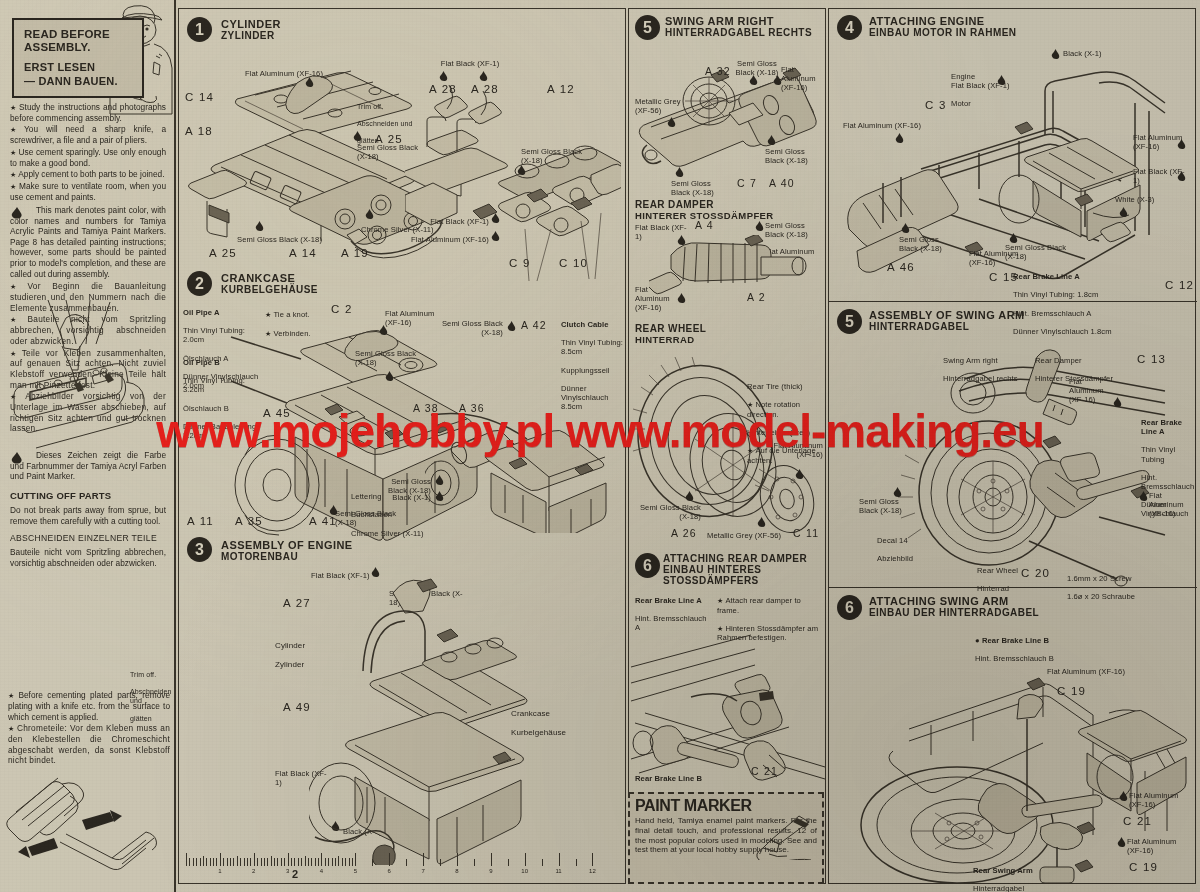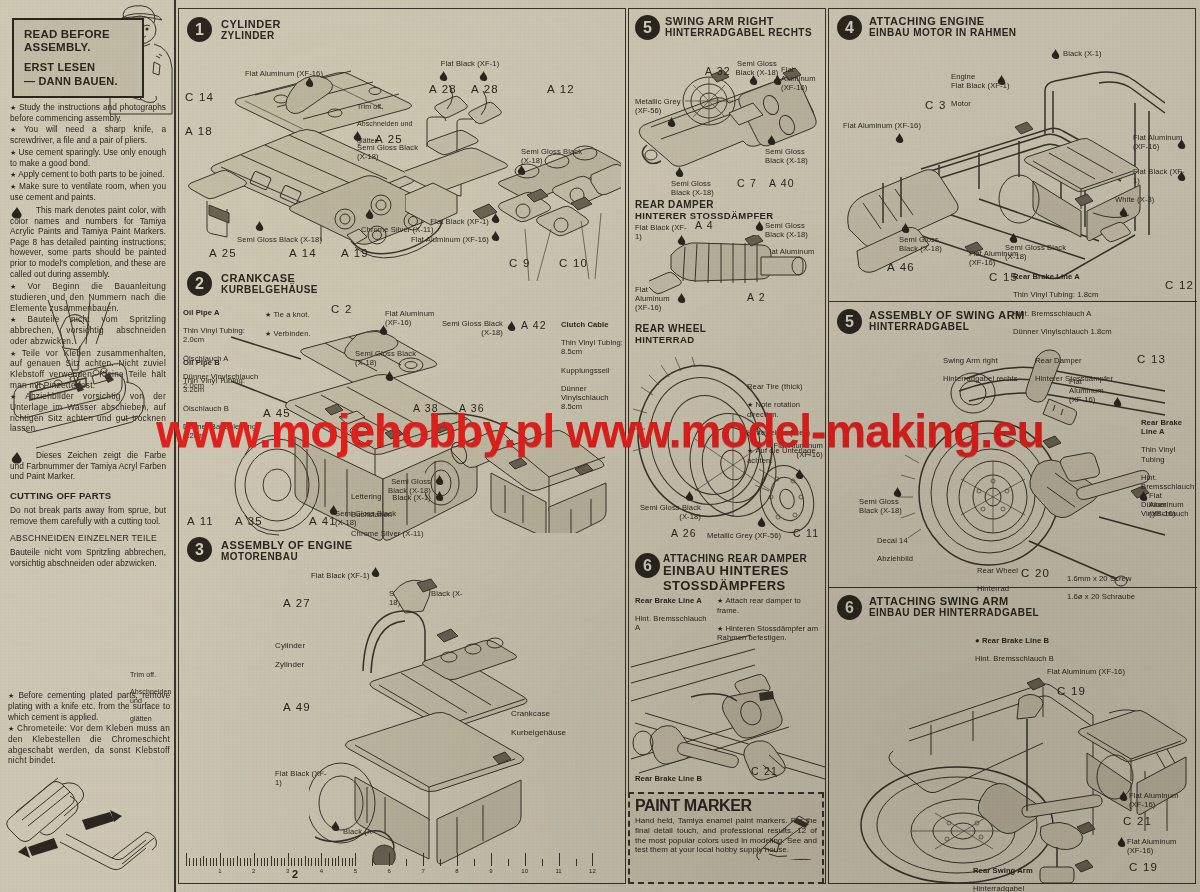--- a/index.html
+++ b/index.html
@@ -748,21 +748,21 @@
     <span class="drop" style="left:128px;top:508px">
       <svg width="9" height="11" viewBox="0 0 9 11">
           <path d="M4.5 0 C3 4 0 5 1 7.5 C2 10.5 7 10.8 8 8.5 C9 6 6.5 4 4.5 0z" fill="#2b2720"></path>
         </svg>
     </span>
     <div class="part sm" style="left:164px;top:518px">C 11</div>
 
     <div class="stepnum" style="left:6px;top:544px">6</div>
     <div class="steptitle" style="left:34px;top:544px">
       <span class="en" style="font-size:10px">ATTACHING REAR DAMPER</span>
-      <span class="de" style="font-size:13px">EINBAU HINTERES STOSSDÄMPFERS</span>
+      <span class="de" style="font-size:10px">EINBAU HINTERES STOSSDÄMPFERS</span>
     </div>
     <div class="lbl" style="left:6px;top:578px;width:76px">
       <b>Rear Brake Line A</b><br>
       <span>Hint. Bremsschlauch A</span>
     </div>
     <div class="lbl" style="left:88px;top:578px;width:102px">
       <span class="bullet">Attach rear damper to frame.</span><br>
       <span class="bullet">Hinteren Stossdämpfer am Rahmen befestigen.</span>
     </div>
 

